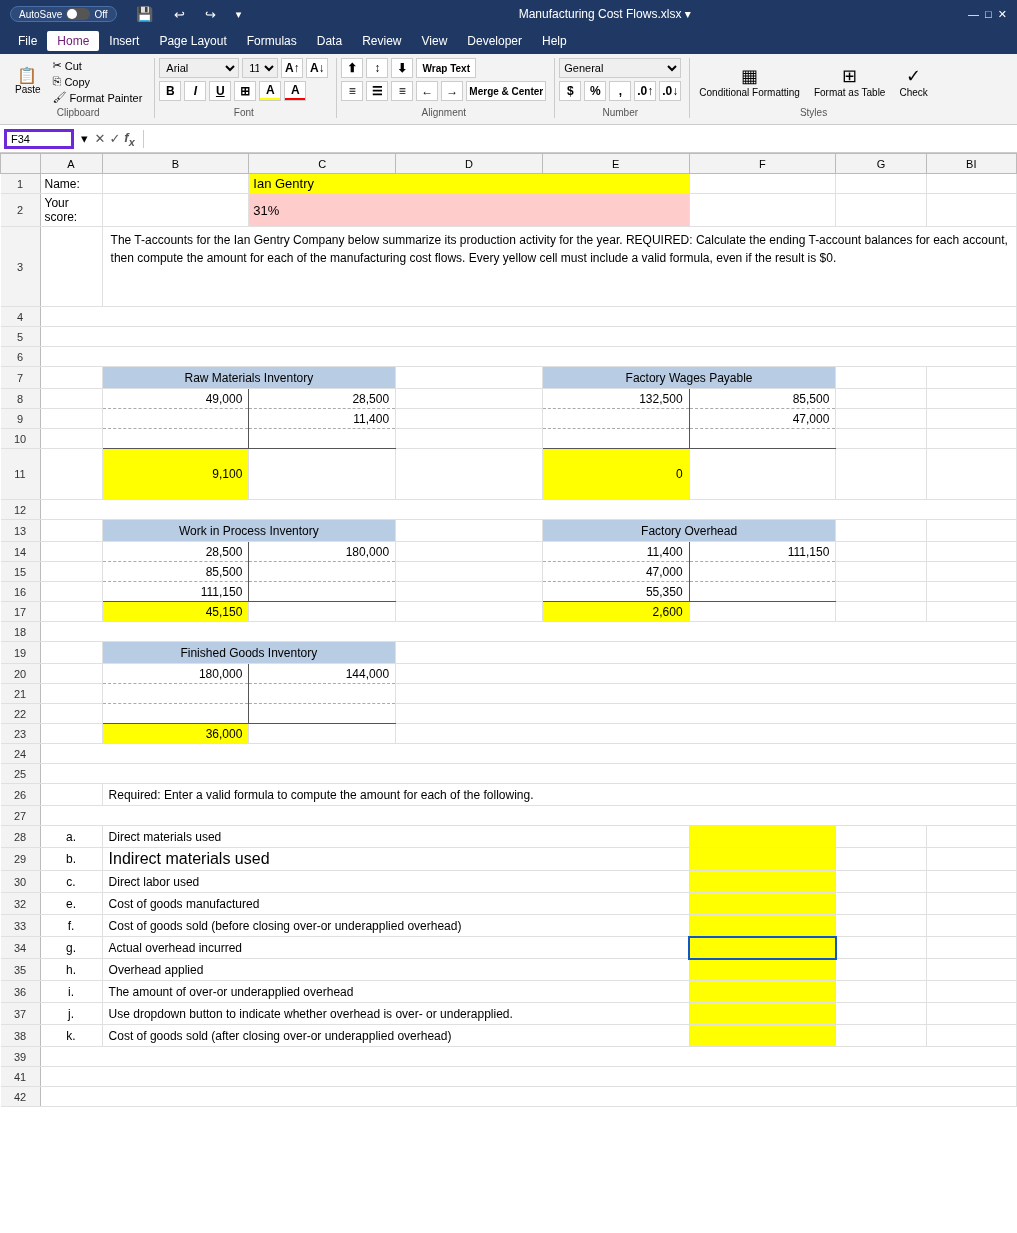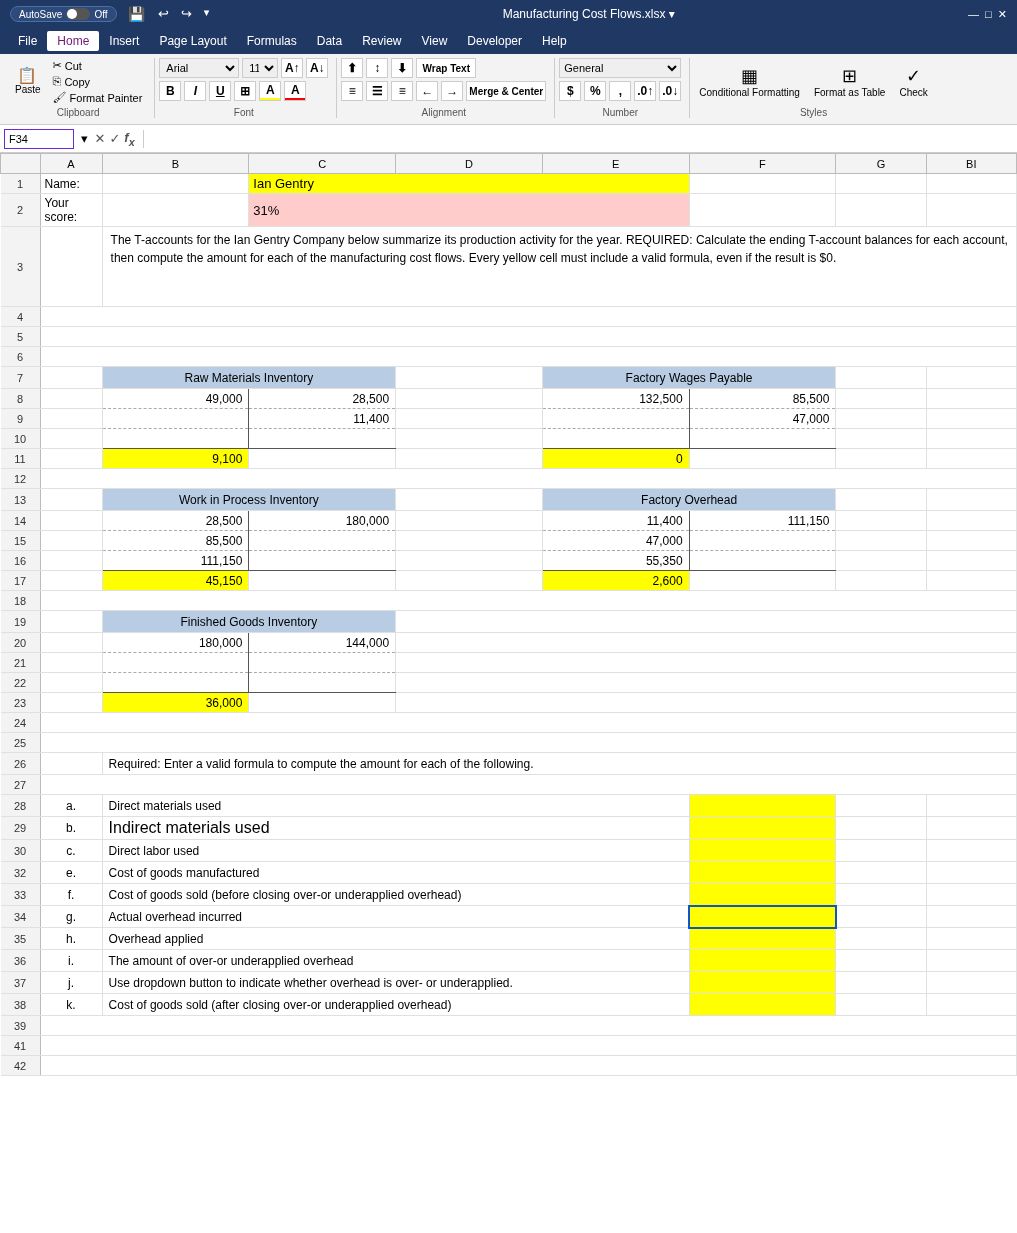--- a/index.html
+++ b/index.html
@@ -8,21 +8,21 @@
     
     .title-bar {
       background: #1f3864;
       color: #fff;
       display: flex;
       align-items: center;
       justify-content: space-between;
       padding: 4px 10px;
       height: 28px;
     }
-    .title-bar-left { display: flex; align-items: flex-start; gap: 12px; font-size: 11px; }
+    .title-bar-left { display: flex; align-items: center; gap: 20px; font-size: 11px; }
     .title-bar-center { font-size: 12px; font-weight: 500; }
     .title-bar-right { display: flex; gap: 6px; font-size: 11px; }
     .autosave-pill {
       background: #2e4a7a;
       border: 1px solid #4a6fa5;
       border-radius: 10px;
       padding: 1px 8px;
       font-size: 10px;
       display: flex; align-items: center; gap: 4px;
     }
@@ -102,21 +102,21 @@
     .formula-bar {
       display: flex;
       align-items: center;
       border-bottom: 1px solid #ccc;
       height: 28px;
       background: #fff;
       padding: 0 4px;
     }
     .cell-ref-box {
       width: 70px;
-      border: 1px solid #6d28d9;
+      border: 3px solid #6d28d9;
       height: 20px;
       padding: 0 4px;
       font-size: 11px;
       margin-right: 4px;
     }
     .formula-actions { display: flex; gap: 4px; align-items: center; margin: 0 4px; }
     .formula-action-btn { background: none; border: none; cursor: pointer; font-size: 13px; color: #555; }
     .formula-input { flex: 1; border: none; font-size: 12px; outline: none; padding: 0 4px; }
 
     
@@ -395,21 +395,21 @@
         <td style="border:1px solid #e0e0e0;"></td>
         <td style="border-right:1px solid #555;border-bottom:1px solid #555;text-align:right;padding:2px 6px;font-size:12px;"></td>
         <td style="border-bottom:1px solid #555;text-align:right;padding:2px 6px;font-size:12px;"></td>
         <td style="border:1px solid #e0e0e0;"></td>
         <td style="border:1px solid #e0e0e0;"></td>
       </tr>
 
       <tr style="height:20px;">
         <td class="rh">11</td>
         <td style="border:1px solid #e0e0e0;"></td>
-        <td style="background:#ffff00;border:1px solid #e0e0e0;text-align:right;padding:2px 6px;font-size:12px;">9,100</td>
+        <td style="background:#ffff00;border:1px solid #e0e0e0;text-align:right;padding:18px 6px;font-size:12px;">9,100</td>
         <td style="border:1px solid #e0e0e0;"></td>
         <td style="border:1px solid #e0e0e0;"></td>
         <td style="background:#ffff00;border:1px solid #e0e0e0;text-align:right;padding:2px 6px;font-size:12px;">0</td>
         <td style="border:1px solid #e0e0e0;"></td>
         <td style="border:1px solid #e0e0e0;"></td>
         <td style="border:1px solid #e0e0e0;"></td>
       </tr>
 
       <tr style="height:20px;">
         <td class="rh">12</td>

